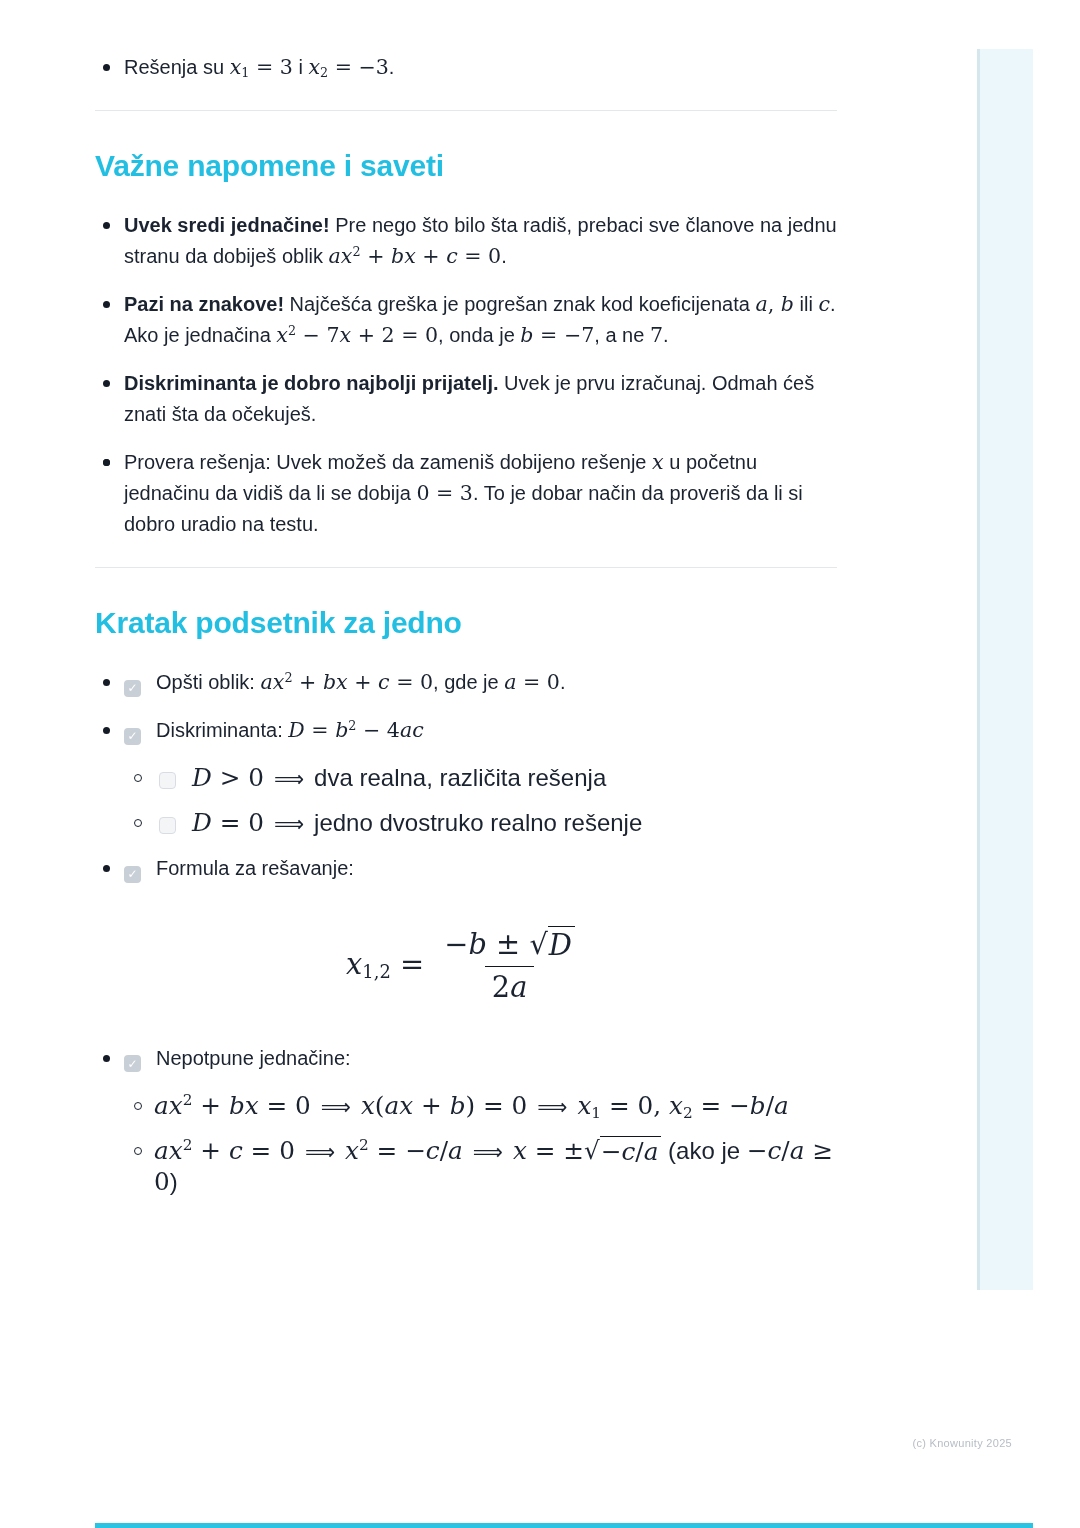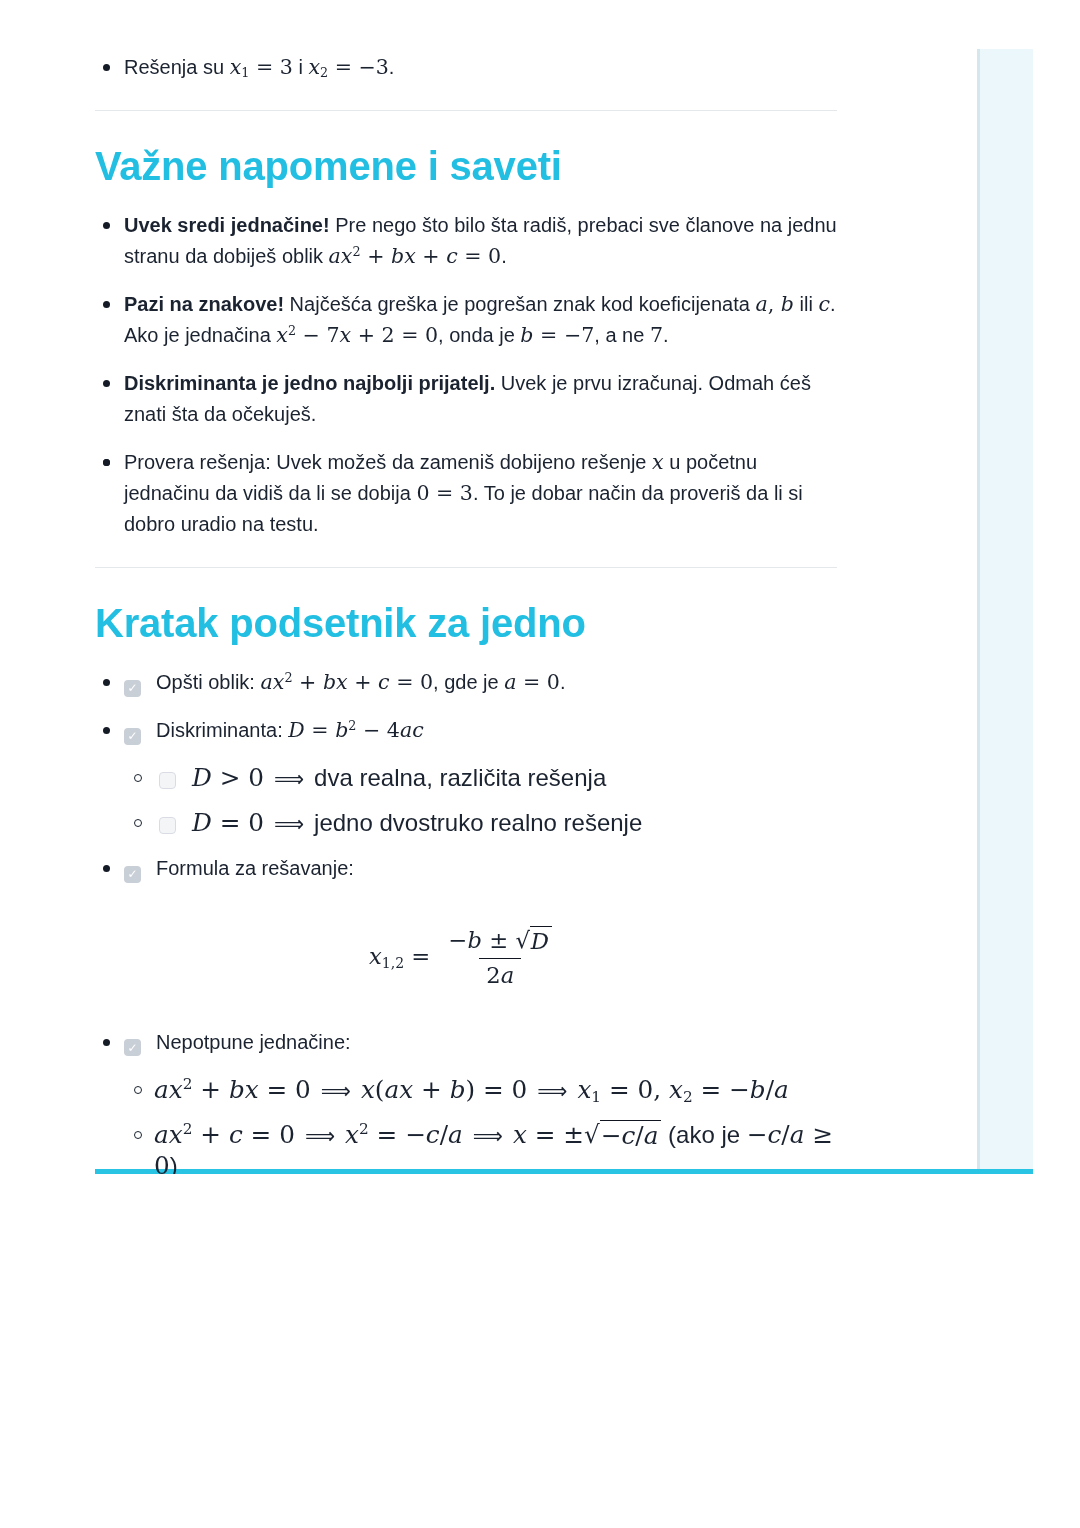--- a/index.html
+++ b/index.html
@@ -1,23 +1,23 @@
 <!DOCTYPE html>
 <html style="--accent: #23bfe2; --strip-bg: #ebf7fa; --strip-edge: #d5e7ec; --bottom-bar: #29c3e3; --footer-color: #b7bdc5; --checkbox-gray: #c9cfd7;"><head>
 <meta charset="utf-8">
 <style>
   html,body{margin:0;padding:0;background:#fff;}
   .page{
-    position:relative;width:1080px;height:1174px;background:#ffffff;overflow:hidden;
+    position:relative;width:1080px;height:1528px;background:#ffffff;overflow:hidden;
     font-family:"Liberation Sans","DejaVu Sans",sans-serif;color:#1b2330;
   }
   .content{position:absolute;left:95px;top:0;width:742px;}
   .intro{margin-top:52px;}
   hr.divider{border:none;border-top:1px solid #e5e8eb;margin:27px 0 0;}
-  h2.sec{color:var(--accent,#23bfe2);font-size:40px;line-height:36px;font-weight:700;margin:37px 0 0;letter-spacing:-0.2px;}
+  h2.sec{color:var(--accent,#23bfe2);font-size:30px;line-height:36px;font-weight:700;margin:37px 0 0;letter-spacing:-0.2px;}
   .notes{margin-top:26px;}
   .checklist{margin-top:26px;}
 
   .li{position:relative;padding-left:29px;margin-bottom:17px;font-size:20px;line-height:31px;}
   .li .dot{position:absolute;left:8px;top:12px;width:7px;height:7px;border-radius:50%;background:#141b26;}
   strong{font-weight:700;}
 
   
   .m{font-family:"DejaVu Serif","Liberation Serif",serif;font-size:1.03em;}
   .mv{font-style:italic;}
@@ -34,21 +34,21 @@
 
   
   .cb{display:inline-flex;align-items:center;justify-content:center;width:17px;height:17px;border-radius:4px;
       background:var(--checkbox-gray,#c9cfd7);margin-right:15px;vertical-align:-3px;}
   .cb .tick{color:#fff;font-size:12px;font-weight:700;line-height:1;font-family:"DejaVu Sans",sans-serif;}
   .cb.empty{background:#f4f5f7;border:1px solid #d9dde3;width:15px;height:15px;margin-right:16px;}
   .sub{position:relative;padding-left:64px;margin:6px 0 14px;font-size:24px;line-height:30px;}
   .sub .ring{position:absolute;left:39px;top:11px;width:6px;height:6px;border-radius:50%;border:1.6px solid #1b2330;background:transparent;}
   .sub.no-cb{padding-left:59px;}
   .sub.last{margin-bottom:20px;}
-  .formula-display{text-align:center;margin:42px 0 36px;font-size:22px;}
+  .formula-display{text-align:center;margin:42px 0 36px;font-size:28px;}
 
   
   .side-strip{position:absolute;left:977px;top:49px;width:56px;height:1241px;
       background:var(--strip-bg,#ebf7fa);border-left:3px solid var(--strip-edge,#d5e7ec);box-sizing:border-box;}
   .bottom-bar{position:absolute;left:95px;bottom:0;width:938px;height:5px;background:var(--bottom-bar,#29c3e3);}
   .footer{position:absolute;top:1437px;right:68px;font-size:11px;color:var(--footer-color,#b7bdc5);letter-spacing:0.3px;}
 </style>
 </head>
 <body>
 
@@ -60,21 +60,21 @@
     <div class="intro">
         <div class="li"><span class="dot"></span><span>Rešenja su <span class="m"><span class="mv">x</span><sub><span><span>1</span></span></sub><span> = 3</span></span> i <span class="m"><span class="mv">x</span><sub><span><span>2</span></span></sub><span> = −3</span></span>.</span></div>
       </div>
 
     <hr class="divider">
 
     <h2 class="sec">Važne napomene i saveti</h2>
     <div class="notes">
         <div class="li"><span class="dot"></span><span><strong>Uvek sredi jednačine!</strong> Pre nego što bilo šta radiš, prebaci sve članove na jednu stranu da dobiješ oblik <span class="m"><span class="mv">ax</span><sup><span><span>2</span></span></sup><span> + </span><span class="mv">bx</span><span> + </span><span class="mv">c</span><span> = 0</span></span>.</span></div>
         <div class="li"><span class="dot"></span><span><strong>Pazi na znakove!</strong> Najčešća greška je pogrešan znak kod koeficijenata <span class="m"><span class="mv">a</span><span>, </span><span class="mv">b</span></span> ili <span class="m"><span class="mv">c</span></span>. Ako je jednačina <span class="m"><span class="mv">x</span><sup><span><span>2</span></span></sup><span> − 7</span><span class="mv">x</span><span> + 2 = 0</span></span>, onda je <span class="m"><span class="mv">b</span><span> = −7</span></span>, a ne <span class="m"><span>7</span></span>.</span></div>
-        <div class="li"><span class="dot"></span><span><strong>Diskriminanta je jedno najbolji prijatelj.</strong> Uvek je prvu izračunaj. Odmah ćeš znati šta da očekuješ.</span></div>
+        <div class="li"><span class="dot"></span><span><strong>Diskriminanta je dobro najbolji prijatelj.</strong> Uvek je prvu izračunaj. Odmah ćeš znati šta da očekuješ.</span></div>
         <div class="li"><span class="dot"></span></div>
         <div class="li"><span class="dot"></span><span>Provera rešenja: Uvek možeš da zameniš dobijeno rešenje <span class="m"><span class="mv">x</span></span> u početnu jednačinu da vidiš da li se dobija <span class="m"><span>0 = 3</span></span>. To je dobar način da proveriš da li si dobro uradio na testu.</span></div>
       </div>
 
     <hr class="divider">
 
     <h2 class="sec">Kratak podsetnik za jedno</h2>
     <div class="checklist">
         <div class="li"><span class="dot"></span><span class="cb">
             <span class="tick">✓</span>

